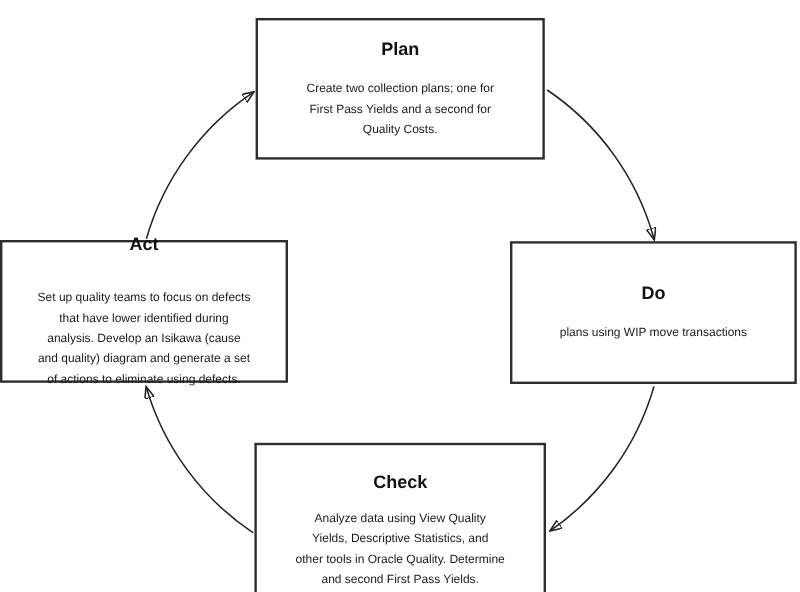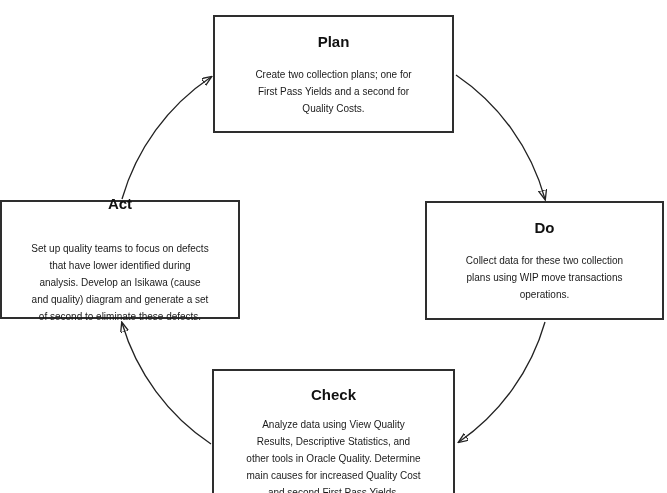--- a/index.html
+++ b/index.html
@@ -71,41 +71,38 @@
     <div class="node-body">
       <div class="text-line">Create two collection plans; one for</div>
       <div class="text-line">First Pass Yields and a second for</div>
       <div class="text-line">Quality Costs.</div>
     </div>
   </div>
 
   <div class="node node-do">
     <div class="node-title">Do</div>
     <div class="node-body">
-      <div class="text-line">Collect data for these two collection</div>
       <div class="text-line">plans using WIP move transactions</div>
-      <div class="text-line">operations.</div>
     </div>
   </div>
 
   <div class="node node-check">
     <div class="node-title">Check</div>
     <div class="node-body">
       <div class="text-line">Analyze data using View Quality</div>
-      <div class="text-line">Results, Descriptive Statistics, and</div>
+      <div class="text-line">Yields, Descriptive Statistics, and</div>
       <div class="text-line">other tools in Oracle Quality. Determine</div>
-      <div class="text-line">main causes for increased Quality Cost</div>
       <div class="text-line">and second First Pass Yields.</div>
     </div>
   </div>
 
   <div class="node node-act">
     <div class="node-title">Act</div>
     <div class="node-body">
       <div class="text-line">Set up quality teams to focus on defects</div>
       <div class="text-line">that have lower identified during</div>
       <div class="text-line">analysis. Develop an Isikawa (cause</div>
       <div class="text-line">and quality) diagram and generate a set</div>
-      <div class="text-line">of second to eliminate these defects.</div>
+      <div class="text-line">of actions to eliminate using defects.</div>
     </div>
   </div>
 
 </div>
 
 </body></html>

